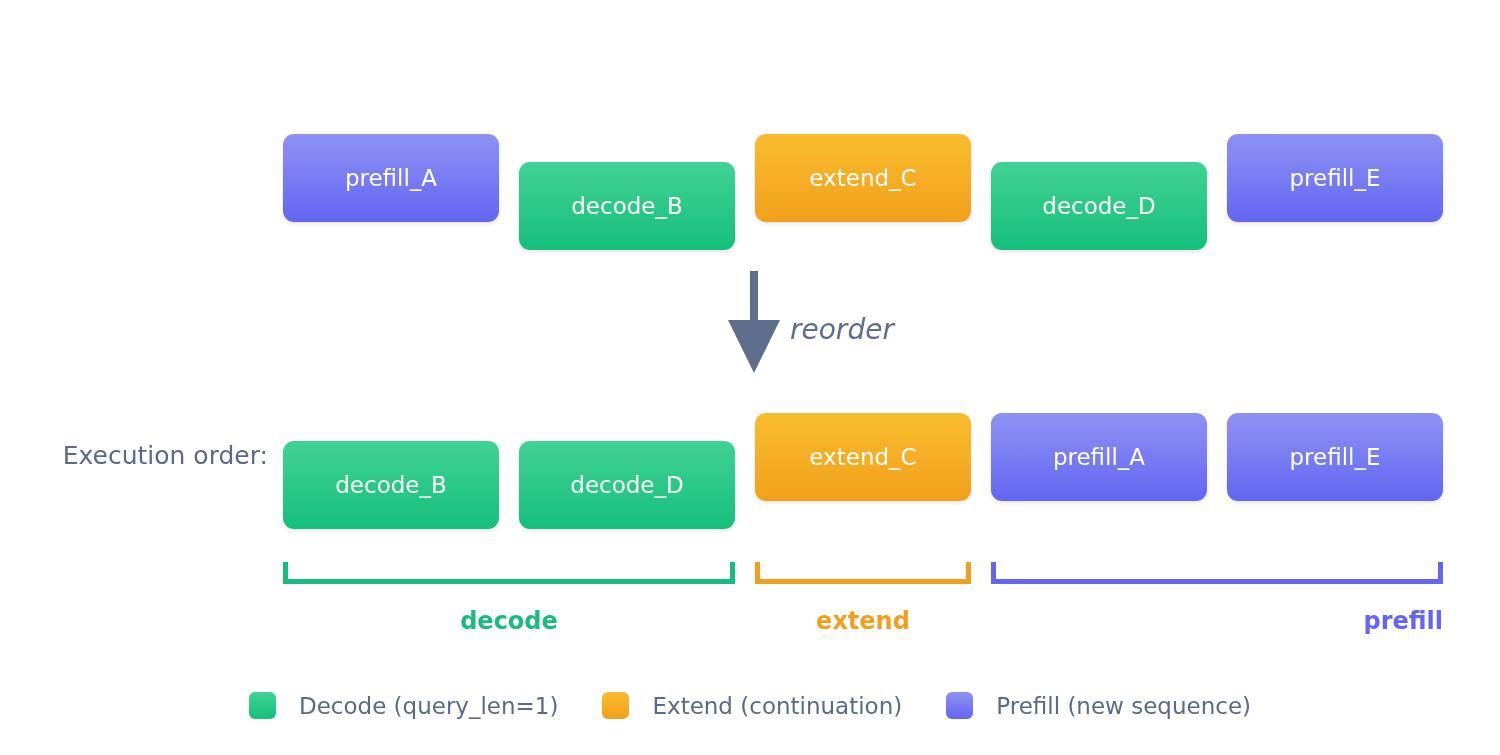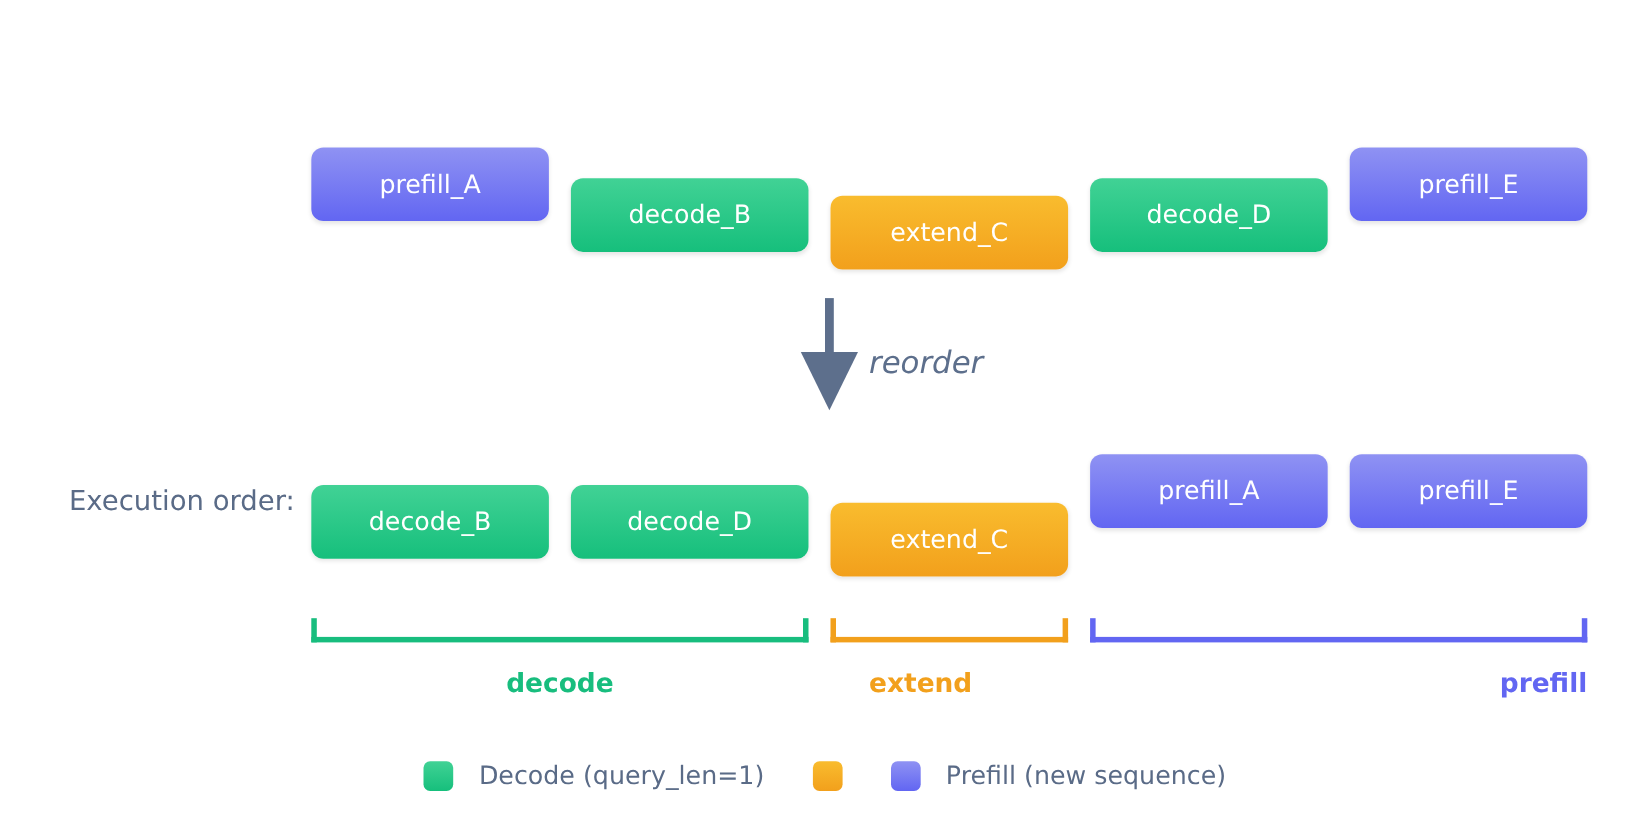--- a/index.html
+++ b/index.html
@@ -41,37 +41,36 @@
     color: #5a6b87;
     white-space: nowrap;
     text-align: right;
   }
   .row-label.incoming { left: 0px; width: 268px; top: 163px; }
   .row-label.execution { left: 0px; width: 268px; top: 441px; text-align: right; }
 
   
   .box {
     position: absolute;
-    height: 67px;
+    height: 88px;
     border-radius: 11px;
     display: flex;
     align-items: center;
     justify-content: center;
     font-size: 23px;
     color: #ffffff;
     box-shadow: 0 2px 4px rgba(0,0,0,0.10);
     box-sizing: border-box;
   }
   .box.green {
     background: linear-gradient(to bottom, #41d295 0%, #16bf7c 100%);
     margin-top: 28px;
   }
   .box.orange {
     background: linear-gradient(to bottom, #f9bc2e 0%, #f2a01c 100%);
-    margin-top: 44px;
   }
   .box.purple {
     background: linear-gradient(to bottom, #8f92f3 0%, #6266f2 100%);
   }
 
   
   .arrow-shaft {
     position: absolute;
     left: 750px;
     top: 271px;
@@ -207,30 +206,31 @@
   </div>
   <div class="box purple" style="left:1227px; top:413px; width:216px;">
     <span>prefill_E</span>
   </div>
 
   <div class="bracket green" style="left:283px;  width:452px;"></div>
   <div class="bracket orange" style="left:755px;  width:216px;"></div>
   <div class="bracket purple" style="left:991px;  width:452px;"></div>
 
   <div class="group-label green" style="left:283px;  width:452px;">decode</div>
-  <div class="group-label orange" style="left:729px;  width:216px;">extend</div>
+  <div class="group-label orange" style="left:755px;  width:216px;">extend</div>
   <div class="group-label purple" style="left:991px;  width:452px;text-align:right;">prefill</div>
 
   <div class="legend">
     <div class="legend-item">
       <span class="legend-swatch green"></span>
       <span class="legend-text">Decode (query_len=1)</span>
     </div>
     <div class="legend-item">
       <span class="legend-swatch orange"></span>
+      <span class="legend-text">Extend (continuation)</span>
     </div>
     <div class="legend-item">
       <span class="legend-swatch purple"></span>
       <span class="legend-text">Prefill (new sequence)</span>
     </div>
   </div>
 
 </div>
 
 </body></html>

